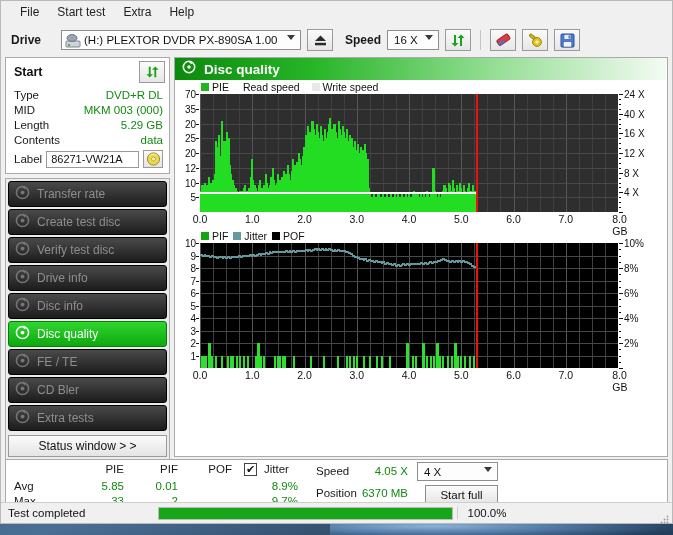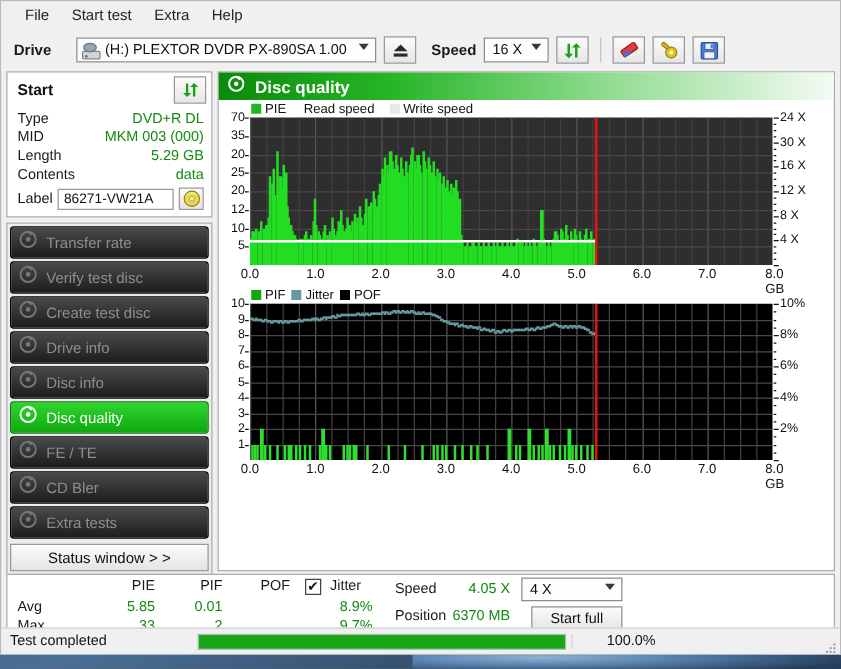--- a/index.html
+++ b/index.html
@@ -122,21 +122,21 @@
           font-size:11.5px;color:#111;box-sizing:border-box;}
   #btn-full{top:25px;}
 
   
   #statusbar{position:absolute;left:0;right:0;bottom:0;height:20px;display:flex;align-items:center;
              border-top:1px solid #cfcfcf;background:#f0f0f0;}
   #st-msg{width:150px;padding-left:7px;font-size:11.5px;color:#111;}
   #progress-outer{width:295px;height:13px;border:1px solid #bcbcbc;background:#fff;box-sizing:border-box;}
   #progress-fill{height:100%;background:#17a617;}
   #st-pct{width:58px;text-align:center;font-size:11.5px;color:#111;border-left:1px solid #cfcfcf;
-          margin-left:4px;padding-left:18px;}
+          margin-left:4px;}
   #st-time{flex:1;text-align:right;padding-right:16px;font-size:11.5px;color:#111;border-left:1px solid #cfcfcf;}
   #grip{position:absolute;right:3px;bottom:3px;width:10px;height:10px;}
 </style>
 </head>
 <body>
 
 <div id="desktop"></div>
 
 <div id="win">
 
@@ -266,29 +266,29 @@
                 <path d="M8 1.5 L11 4" stroke="#777" stroke-width="1.6"></path>
               </svg></span>
           <span class="nlabel">Transfer rate</span>
         </div>
         <div class="navbtn">
           <span><svg width="15" height="15" viewBox="0 0 16 16">
                 <circle cx="8" cy="8" r="6.5" fill="none" stroke="#777" stroke-width="1.6"></circle>
                 <circle cx="8" cy="8" r="2" fill="#777"></circle>
                 <path d="M8 1.5 L11 4" stroke="#777" stroke-width="1.6"></path>
               </svg></span>
-          <span class="nlabel">Verify test disc</span>
+          <span class="nlabel">Create test disc</span>
         </div>
         <div class="navbtn">
           <span><svg width="15" height="15" viewBox="0 0 16 16">
                 <circle cx="8" cy="8" r="6.5" fill="none" stroke="#777" stroke-width="1.6"></circle>
                 <circle cx="8" cy="8" r="2" fill="#777"></circle>
                 <path d="M8 1.5 L11 4" stroke="#777" stroke-width="1.6"></path>
               </svg></span>
-          <span class="nlabel">Create test disc</span>
+          <span class="nlabel">Verify test disc</span>
         </div>
         <div class="navbtn">
           <span><svg width="15" height="15" viewBox="0 0 16 16">
                 <circle cx="8" cy="8" r="6.5" fill="none" stroke="#777" stroke-width="1.6"></circle>
                 <circle cx="8" cy="8" r="2" fill="#777"></circle>
                 <path d="M8 1.5 L11 4" stroke="#777" stroke-width="1.6"></path>
               </svg></span>
           <span class="nlabel">Drive info</span>
         </div>
         <div class="navbtn">
@@ -619,21 +619,21 @@
             <div class="bar" style="left: 269.527px; width: 2.17514px; height: 20.65px; background: rgb(34, 221, 34);"></div>
             <div class="bar" style="left: 270.902px; width: 2.17514px; height: 17.7px; background: rgb(34, 221, 34);"></div>
             <div class="bar" style="left: 272.277px; width: 2.17514px; height: 26.55px; background: rgb(34, 221, 34);"></div>
             <div class="bar" style="left: 273.652px; width: 2.17514px; height: 20.65px; background: rgb(34, 221, 34);"></div>
             <div class="bar" style="left: 275.027px; width: 2.17514px; height: 17.7px; background: rgb(34, 221, 34);"></div>
             <div class="speedline" style="left: 0px; width: 276.402px; top: 98.0875px;"></div>
             <div class="redline" style="left: 276.402px;"></div>
           </div>
         <div id="pie-axis-right" style="position:absolute;right:0;top:14px;width:48px;height:118px;">
             <div class="yrtick" style="top: 0px; left: 5px;">24 X</div>
-            <div class="yrtick" style="top: 19.6667px; left: 5px;">30 X</div>
+            <div class="yrtick" style="top: 19.6667px; left: 5px;">40 X</div>
             <div class="yrtick" style="top: 39.3333px; left: 5px;">16 X</div>
             <div class="yrtick" style="top: 59px; left: 5px;">12 X</div>
             <div class="yrtick" style="top: 78.6667px; left: 5px;">8 X</div>
             <div class="yrtick" style="top: 98.3333px; left: 5px;">4 X</div>
             <div class="tickmark" style="left: 0px; top: 118px; width: 4px; height: 1px; background: rgb(17, 17, 17);"></div>
             <div class="tickmark" style="left: 0px; top: 113.083px; width: 2px; height: 1px; background: rgb(17, 17, 17);"></div>
             <div class="tickmark" style="left: 0px; top: 108.167px; width: 2px; height: 1px; background: rgb(17, 17, 17);"></div>
             <div class="tickmark" style="left: 0px; top: 103.25px; width: 2px; height: 1px; background: rgb(17, 17, 17);"></div>
             <div class="tickmark" style="left: 0px; top: 98.3333px; width: 4px; height: 1px; background: rgb(17, 17, 17);"></div>
             <div class="tickmark" style="left: 0px; top: 93.4167px; width: 2px; height: 1px; background: rgb(17, 17, 17);"></div>

